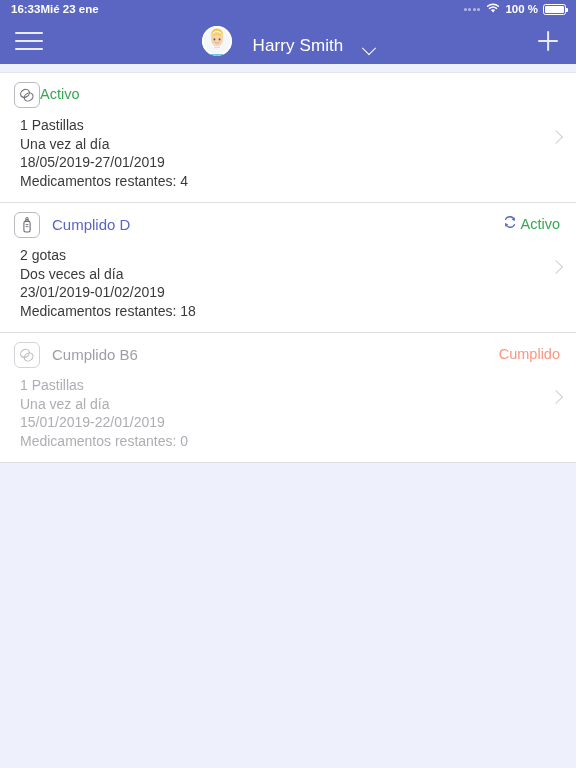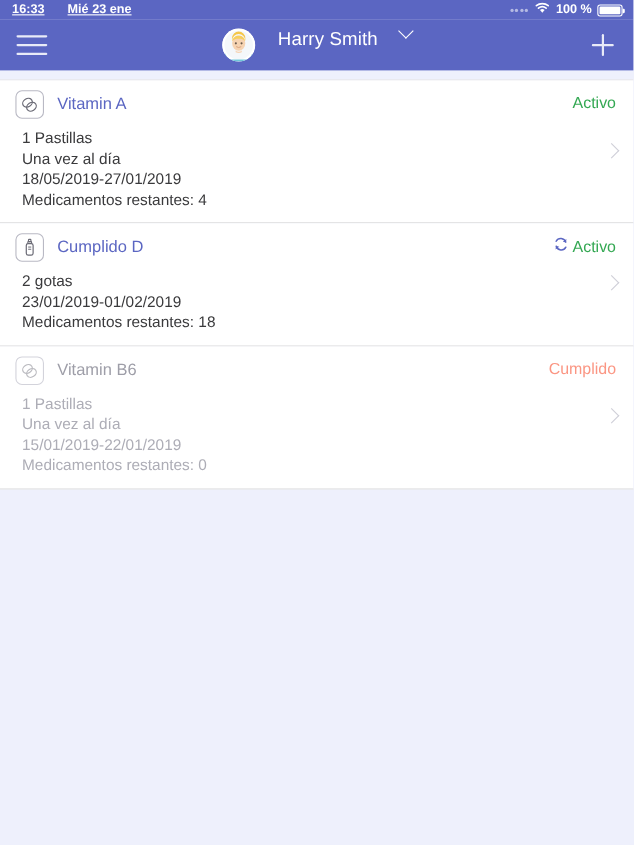--- a/index.html
+++ b/index.html
@@ -24,22 +24,21 @@
     align-items: center;
     justify-content: space-between;
     padding: 0 10px 0 11px;
     font-size: 11.5px;
     font-weight: bold;
     box-sizing: border-box;
   }
   .status-left {
     display: flex;
     align-items: center;
-    gap: 21px;
-    text-decoration: underline;
+    gap: 0;
   }
   .status-right {
     display: flex;
     align-items: center;
     gap: 5px;
   }
   .signal-dots {
     display: flex;
     align-items: flex-end;
     gap: 1.5px;
@@ -108,21 +107,21 @@
     height: 2px;
     background: #e9ebf8;
     border-radius: 1px;
   }
   .nav-title {
     position: absolute;
     left: 0;
     right: 0;
     margin: 0 auto;
     display: flex;
-    align-items: flex-start;
+    align-items: flex-end;
     justify-content: center;
     gap: 21px;
     pointer-events: none;
   }
   .nav-title > * { pointer-events: auto; }
   .avatar {
     width: 30px;
     height: 30px;
     border-radius: 50%;
     background: #ffffff;
@@ -324,21 +323,20 @@
   <div class="list-top-gap"></div>
 
   <div class="med-card">
     <div class="card-head">
       <span class="med-icon">
         <svg width="18" height="18" viewBox="0 0 18 18">
           <ellipse cx="7" cy="7.4" rx="4.6" ry="3.7" transform="rotate(-32 7 7.4)" fill="none" stroke="#6b6b76" stroke-width="1.1"></ellipse>
           <ellipse cx="10.6" cy="11" rx="4.6" ry="3.7" transform="rotate(-32 10.6 11)" fill="none" stroke="#6b6b76" stroke-width="1.1"></ellipse>
         </svg>
       </span>
-      <span class="med-name">Vitamin A</span>
       <span class="status-col">
         <span class="status-line status-active">
           <span>Activo</span>
         </span>
       </span>
     </div>
     <div class="card-body">
       <div>1 Pastillas</div>
       <div>Una vez al día</div>
       <div>18/05/2019-27/01/2019</div>
@@ -368,35 +366,36 @@
               <path d="M11.9 2.2 L11.6 5.5 L8.6 4.7 Z" fill="#5b66c2"></path>
               <path d="M2.1 11.8 L2.4 8.5 L5.4 9.3 Z" fill="#5b66c2"></path>
             </svg>
           </span>
           <span>Activo</span>
         </span>
       </span>
     </div>
     <div class="card-body">
       <div>2 gotas</div>
+      <div>Dos veces al día</div>
       <div>23/01/2019-01/02/2019</div>
       <div>Medicamentos restantes: 18</div>
     </div>
     <span class="row-chevron"></span>
   </div>
 
   <div class="med-card completed">
     <div class="card-head">
       <span class="med-icon">
         <svg width="18" height="18" viewBox="0 0 18 18">
           <ellipse cx="7" cy="7.4" rx="4.6" ry="3.7" transform="rotate(-32 7 7.4)" fill="none" stroke="#6b6b76" stroke-width="1.1"></ellipse>
           <ellipse cx="10.6" cy="11" rx="4.6" ry="3.7" transform="rotate(-32 10.6 11)" fill="none" stroke="#6b6b76" stroke-width="1.1"></ellipse>
         </svg>
       </span>
-      <span class="med-name">Vitamin B6</span>
+      <span class="med-name">Cumplido B6</span>
       <span class="status-col">
         <span class="status-line status-done">
           <span>Cumplido</span>
         </span>
       </span>
     </div>
     <div class="card-body">
       <div>1 Pastillas</div>
       <div>Una vez al día</div>
       <div>15/01/2019-22/01/2019</div>

